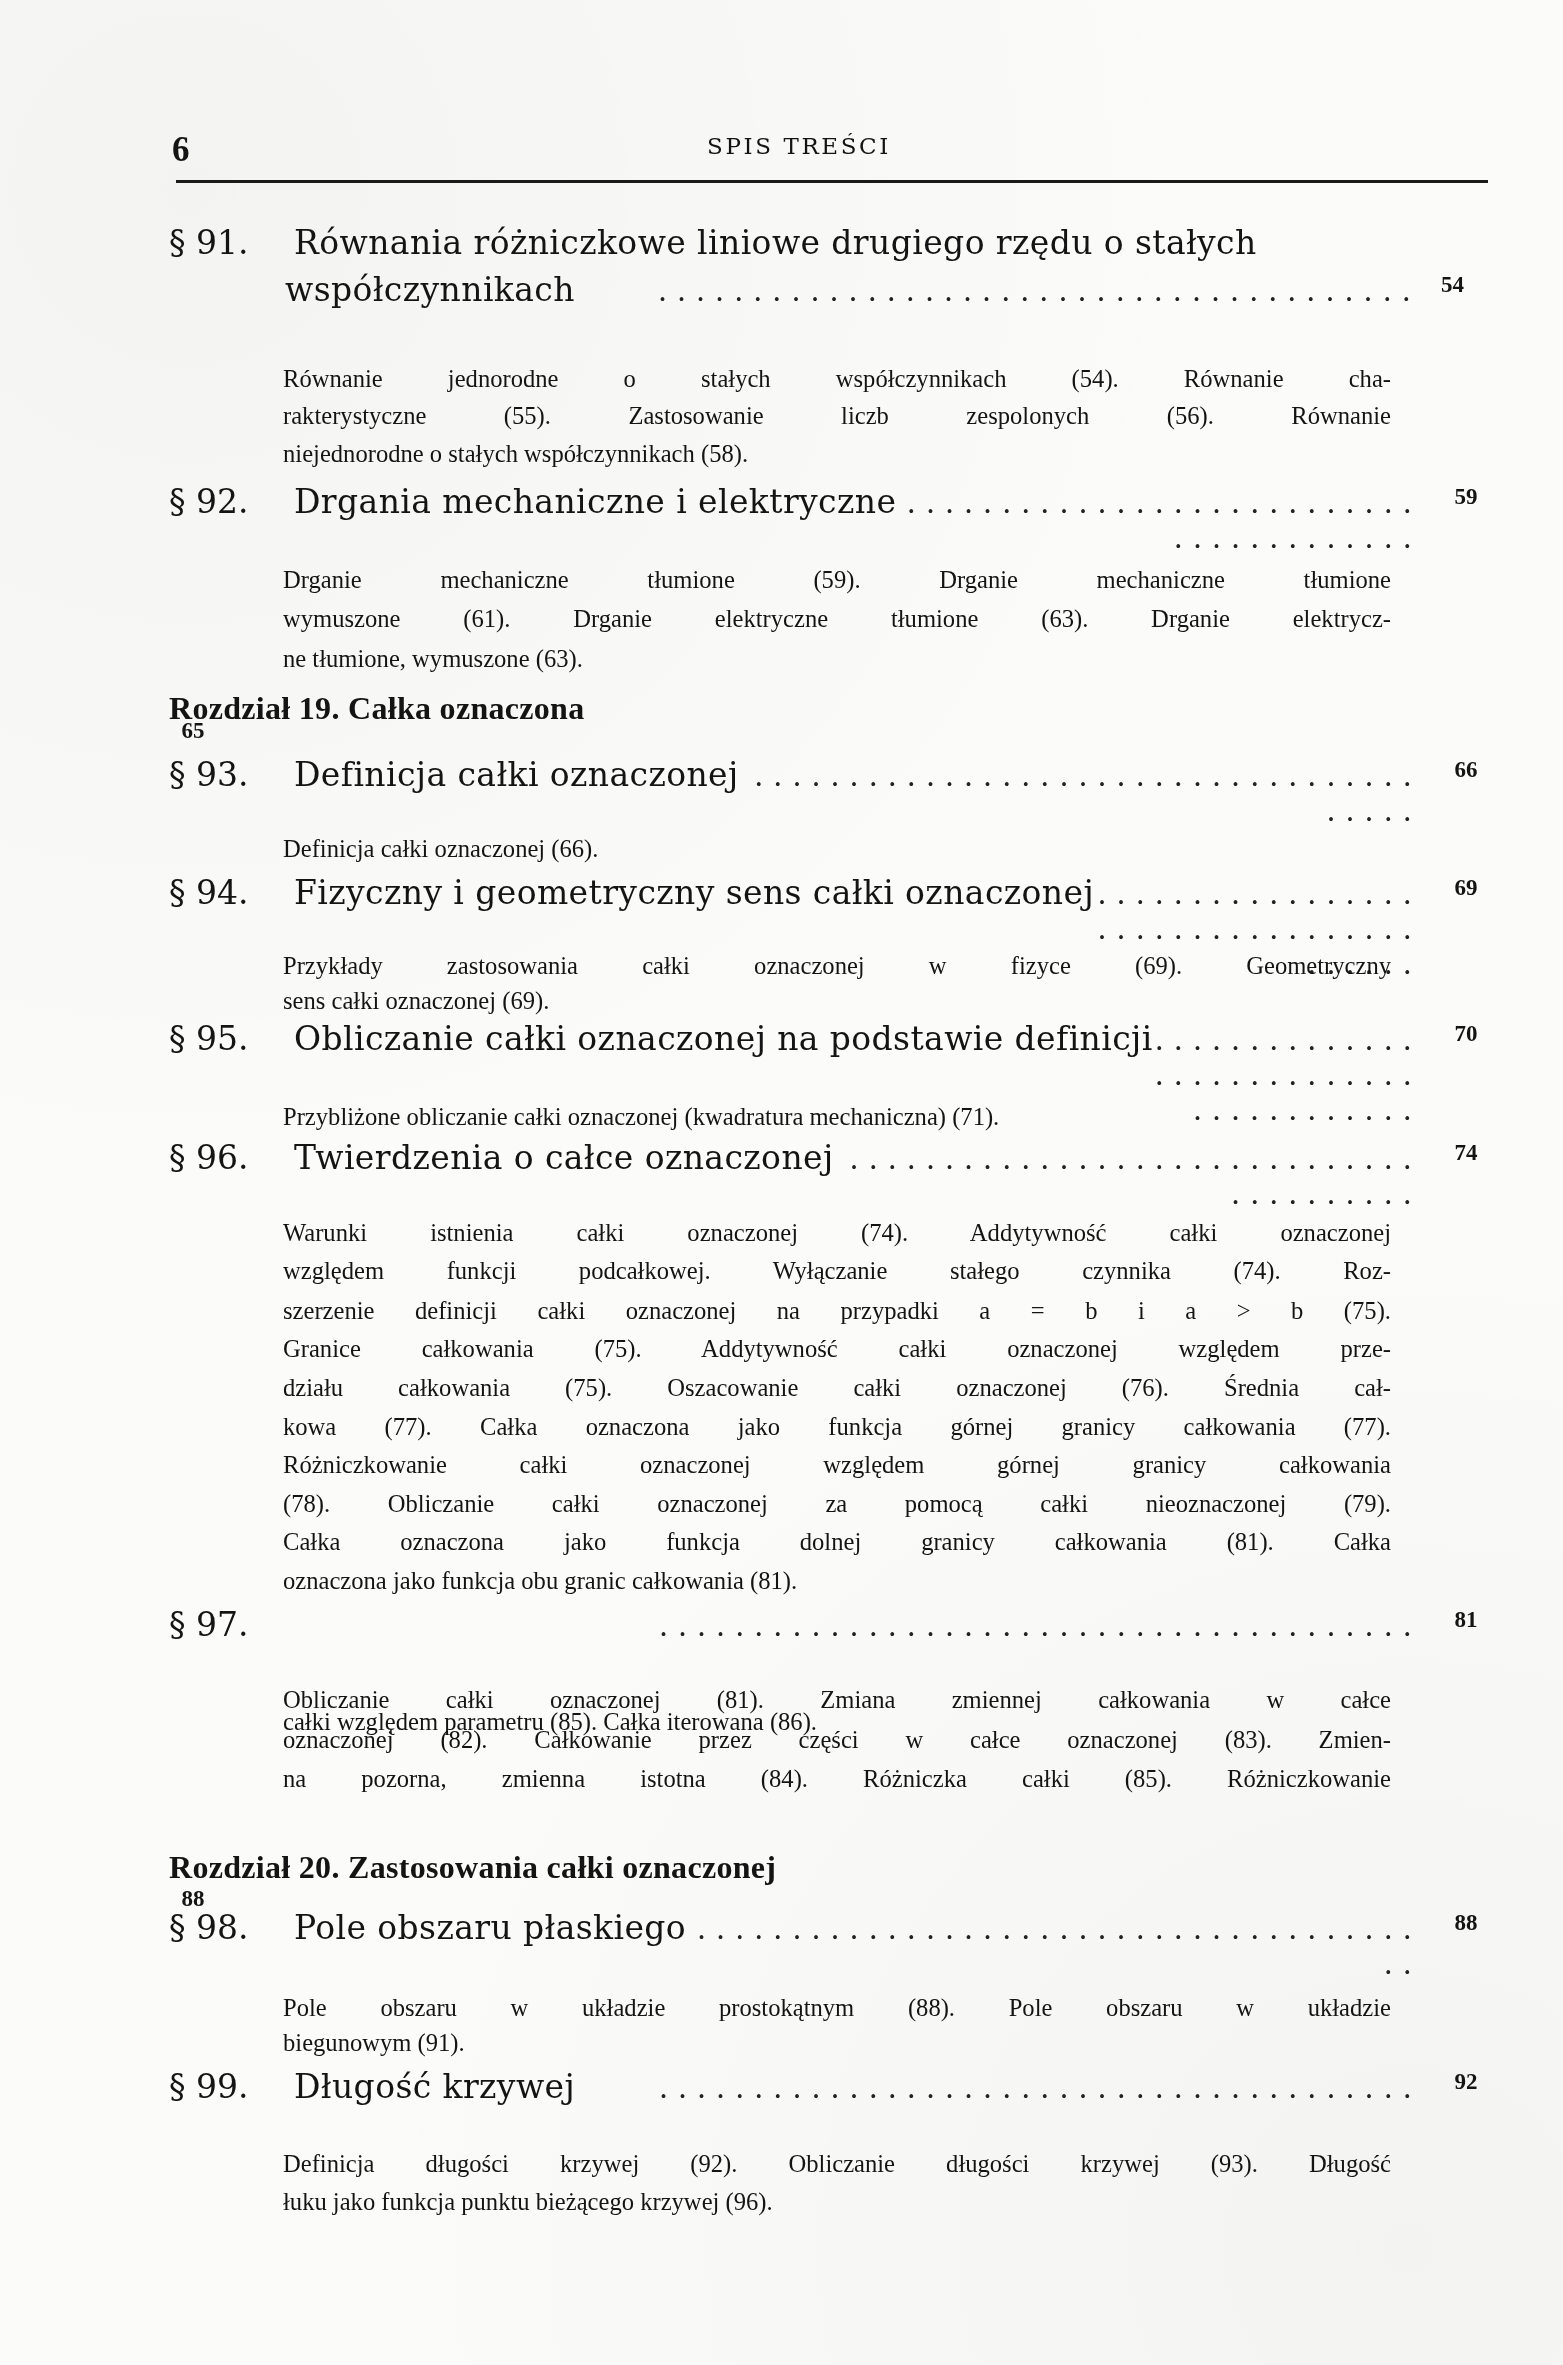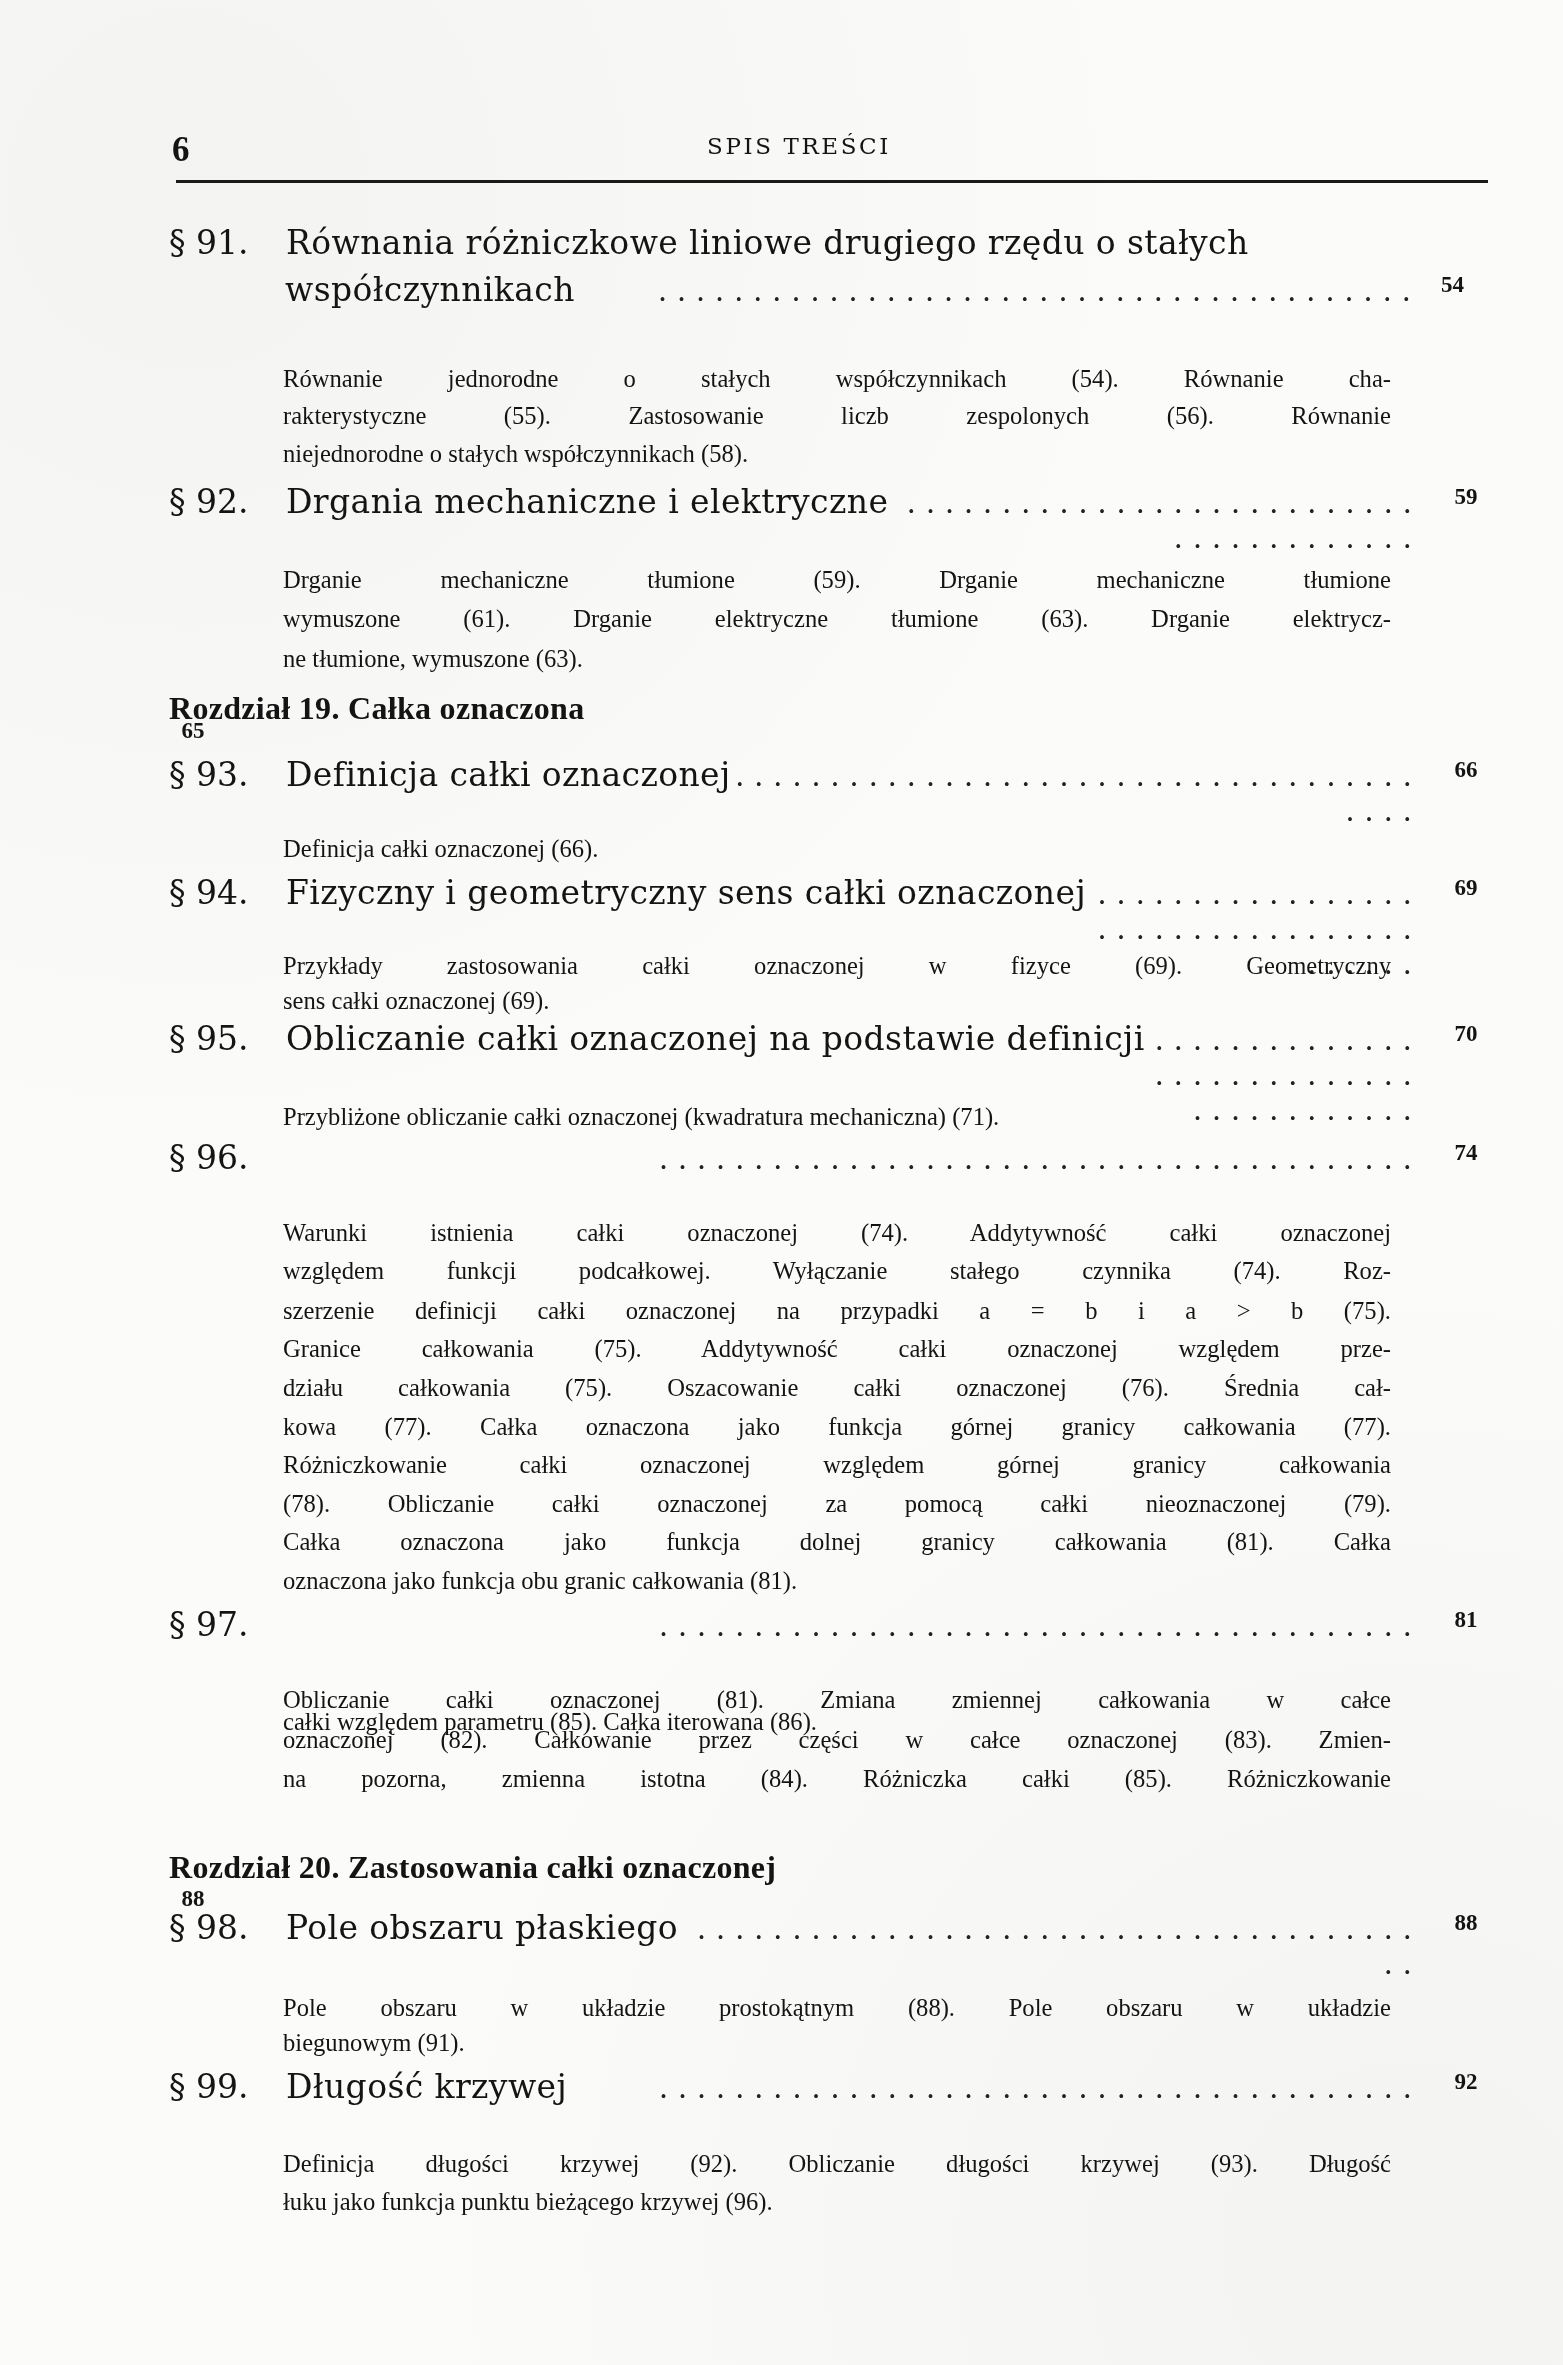--- a/index.html
+++ b/index.html
@@ -16,21 +16,21 @@
       radial-gradient(circle at 90% 95%, rgba(0,0,0,0.03), transparent 40%);
     pointer-events: none;
   }
   .abs { position: absolute; white-space: nowrap; }
   .pagenum-top { left: 172px; top: 130px; font-size: 35px; font-weight: bold; font-family: "Liberation Serif", serif; }
   .running-head { left: 0; width: 1563px; text-align: center; top: 133px; font-size: 23px; letter-spacing: 2.6px; font-family: "DejaVu Serif", serif; padding-left: 35px; box-sizing: border-box; }
   .top-rule { left: 176px; top: 180px; width: 1312px; height: 2.6px; background: #1a1a1a; }
 
   .entry-line { position: absolute; left: 169px; width: 1321px; height: 46px; display: flex; align-items: baseline; }
   .entry-line .sec-no { width: 117px; font-size: 33px; font-family: "DejaVu Serif", serif; flex: none; }
-  .entry-line .title { font-size: 33px; font-family: "DejaVu Serif", serif; flex: none; letter-spacing: 0.4px; }
+  .entry-line .title { font-size: 33px; font-family: "DejaVu Serif", serif; flex: none; letter-spacing: 0.4px; margin-left: 8px; }
   .entry-line .leader { flex: 1; overflow: hidden; font-size: 30px; letter-spacing: 0; text-align: right; padding-right: 30px; color: #222; }
   .entry-line .page { width: 48px; text-align: center; font-size: 23px; font-weight: bold; flex: none; position: relative; top: -8.8px; font-family: "Liberation Serif", serif; }
 
   .chapter-line { position: absolute; left: 169px; width: 1321px; height: 46px; display: flex; align-items: baseline; flex-direction: column; }
   .chapter-line .title { font-size: 32px; font-weight: bold; font-family: "Liberation Serif", serif; flex: none; letter-spacing: 0.3px; }
   .chapter-line .leader { flex: 1; overflow: hidden; font-size: 30px; text-align: right; padding-right: 30px; color: #222; }
   .chapter-line .page { width: 48px; text-align: center; font-size: 23px; font-weight: bold; flex: none; position: relative; top: -8.8px; font-family: "Liberation Serif", serif; }
   .cont-wrap { position: absolute; left: 285px; width: 1204px; display: flex; align-items: baseline; height: 46px; }
   .cont-wrap .title { font-size: 33px; font-family: "DejaVu Serif", serif; letter-spacing: 0.4px; flex: none; }
   .cont-wrap .leader { flex: 1; overflow: hidden; font-size: 30px; text-align: right; padding-right: 30px; color: #222; }
@@ -103,20 +103,21 @@
 <div class="entry-line" style="top:1019px">
   <span class="sec-no">§ 95.</span>
   <span class="title">Obliczanie całki oznaczonej na podstawie definicji</span>
   <span class="leader">. . . . . . . . . . . . . . . . . . . . . . . . . . . . . . . . . . . . . . . .</span>
   <span class="page">70</span>
 </div>
 <div class="body-line last" style="top:1079px"><span class="t">Przybliżone obliczanie całki oznaczonej (kwadratura mechaniczna) (71).</span></div>
 
 <div class="entry-line" style="top:1138px">
   <span class="sec-no">§ 96.</span>
+  <span class="title">Twierdzenia o całce oznaczonej</span>
   <span class="leader">. . . . . . . . . . . . . . . . . . . . . . . . . . . . . . . . . . . . . . . .</span>
   <span class="page">74</span>
 </div>
 <div class="body-line" style="top:1195px"><span class="t">Warunki istnienia całki oznaczonej (74). Addytywność całki oznaczonej</span></div>
 <div class="body-line" style="top:1233px"><span class="t">względem funkcji podcałkowej. Wyłączanie stałego czynnika (74). Roz-</span></div>
 <div class="body-line" style="top:1273px"><span class="t">szerzenie definicji całki oznaczonej na przypadki a = b i a &gt; b (75).</span></div>
 <div class="body-line" style="top:1311px"><span class="t">Granice całkowania (75). Addytywność całki oznaczonej względem prze-</span></div>
 <div class="body-line" style="top:1350px"><span class="t">działu całkowania (75). Oszacowanie całki oznaczonej (76). Średnia cał-</span></div>
 <div class="body-line" style="top:1389px"><span class="t">kowa (77). Całka oznaczona jako funkcja górnej granicy całkowania (77).</span></div>
 <div class="body-line" style="top:1427px"><span class="t">Różniczkowanie całki oznaczonej względem górnej granicy całkowania</span></div>

